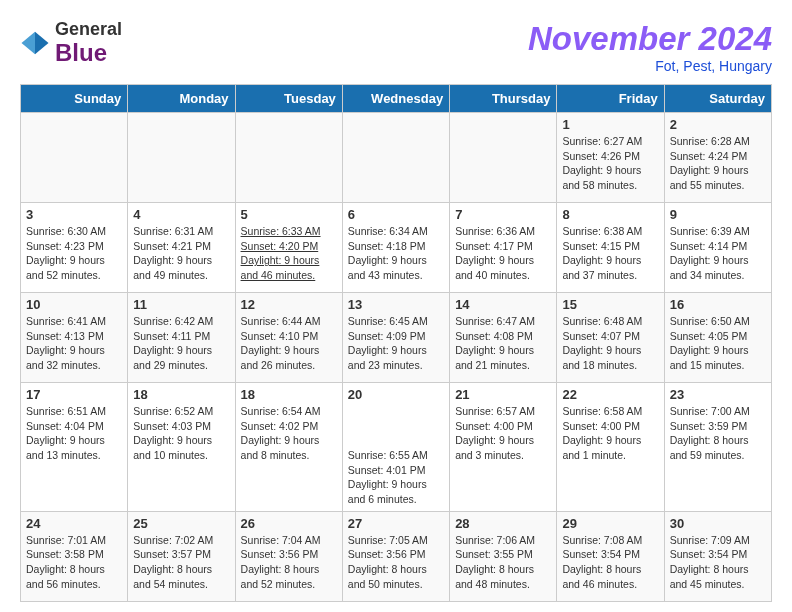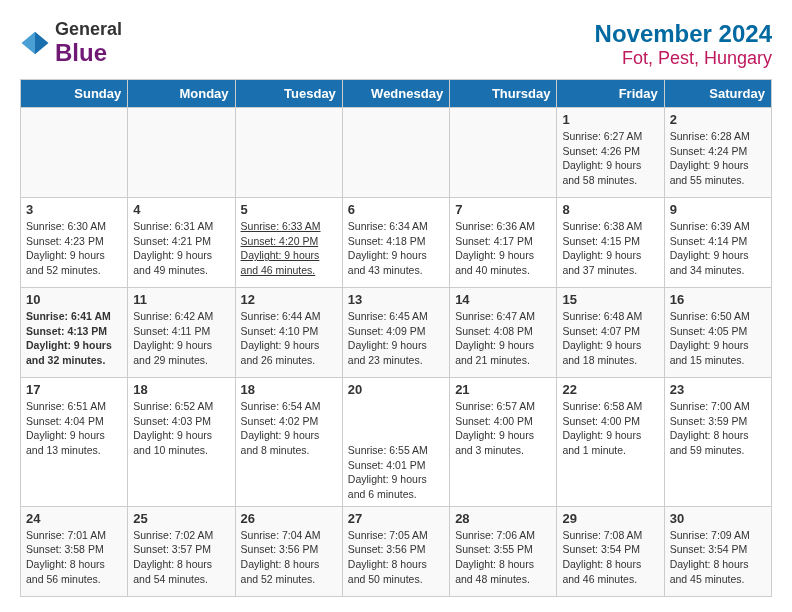--- a/index.html
+++ b/index.html
@@ -37,27 +37,28 @@
     }
     .logo-icon {
       width: 30px;
       height: 30px;
       margin-right: 5px;
     }
     .title-section {
       text-align: right;
     }
     .month-title {
-      font-size: 24px;
+      font-size: 33px;
       font-weight: bold;
-      color: #0369a1;
+      color: #8b5cf6;
+      font-style: italic;
     }
     .subtitle {
-      font-size: 18px;
-      color: #be185d;
+      font-size: 14px;
+      color: #1d4ed8;
     }
     table {
       width: 100%;
       border-collapse: collapse;
       table-layout: fixed;
     }
     thead tr th {
       background-color: #1a6faf;
       color: #fff;
       text-align: right;
@@ -183,21 +184,21 @@
         <td>
           <div class="day-number">9</div>
           <div class="day-detail" style="white-space: pre-line;">Sunrise: 6:39 AM
 Sunset: 4:14 PM
 Daylight: 9 hours and 34 minutes.</div>
         </td>
       </tr>
       <tr>
         <td>
           <div class="day-number">10</div>
-          <div class="day-detail" style="white-space: pre-line; font-weight: bold;">Sunrise: 6:41 AM
+          <div class="day-detail" style="white-space: pre-line;">Sunrise: 6:41 AM
 Sunset: 4:13 PM
 Daylight: 9 hours and 32 minutes.</div>
         </td>
         <td>
           <div class="day-number">11</div>
           <div class="day-detail" style="white-space: pre-line;">Sunrise: 6:42 AM
 Sunset: 4:11 PM
 Daylight: 9 hours and 29 minutes.</div>
         </td>
         <td>

